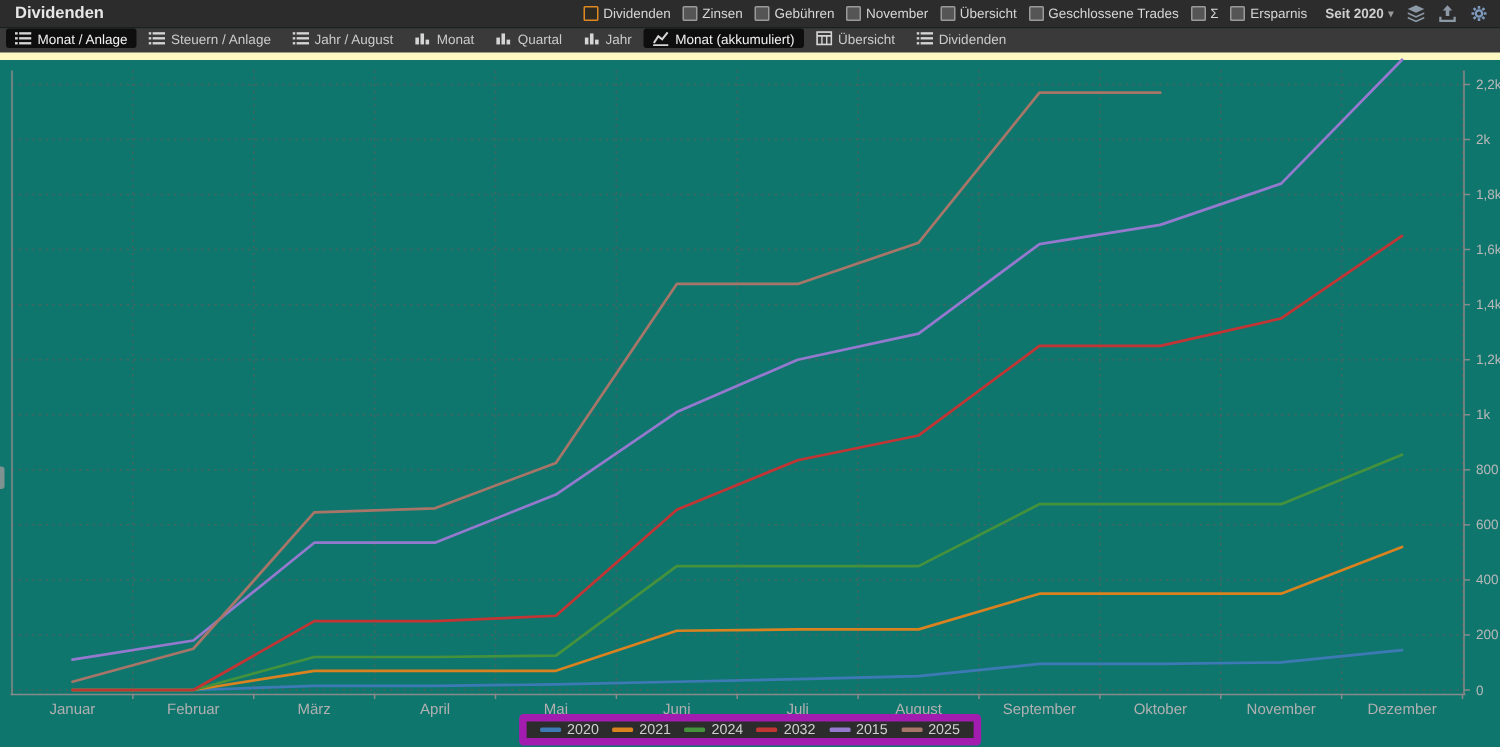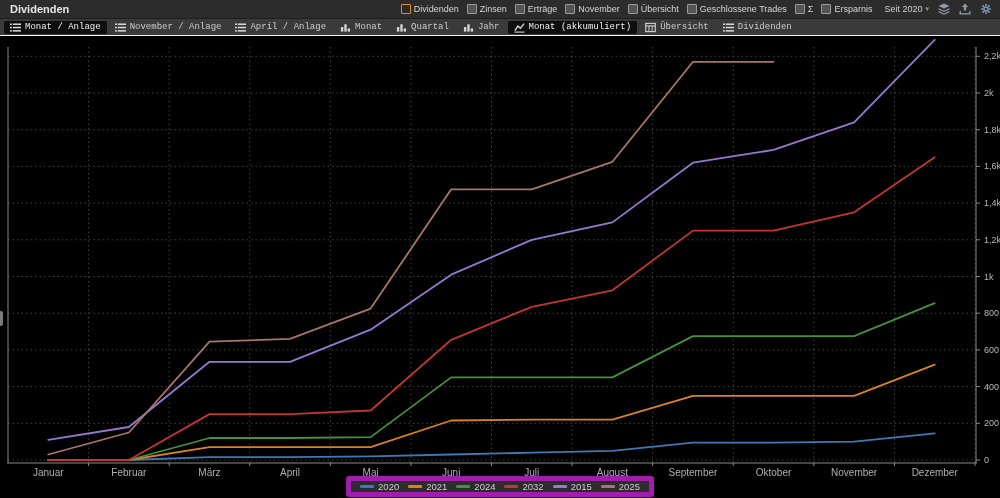--- a/index.html
+++ b/index.html
@@ -1,35 +1,35 @@
 <!DOCTYPE html>
 <html><head>
 <meta charset="utf-8">
 <style>
   html,body{margin:0;padding:0;background:#232323;}
-  .app{position:relative;width:1000px;height:498px;background:#000000;overflow:hidden;
+  .app{position:relative;width:1000px;height:498px;background:#0f766e;overflow:hidden;
        font-family:"Liberation Sans",sans-serif;color:#ddd;-webkit-font-smoothing:antialiased;}
   
   .header{position:absolute;top:0;left:0;right:0;height:18px;background:#2c2c2c;
           border-bottom:1px solid #1e1e1e;display:flex;align-items:center;justify-content:space-between;}
   .title{font-size:11px;font-weight:bold;color:#e6e6e6;padding-left:10px;white-space:nowrap;}
   .hright{display:flex;align-items:center;gap:8px;padding-right:8px;white-space:nowrap;}
   .toggles{display:flex;align-items:center;gap:8px;}
   .toggle{display:flex;align-items:center;gap:3px;cursor:default;}
   .toggle .cb{width:8px;height:8px;border:1px solid #9a9a9a;background:#555;border-radius:1px;flex:0 0 auto;}
   .toggle.on .cb{border:1px solid #e0891f;background:#2f2a20;box-shadow:inset 0 0 0 1px #2b2b2b;}
   .toggle .lbl{font-size:9px;color:#d6d6d6;}
-  .period{display:flex;align-items:center;gap:3px;font-size:9px;color:#d0d0d0;margin-left:4px;}
+  .period{display:flex;align-items:center;gap:3px;font-size:9px;color:#d0d0d0;margin-left:4px;font-weight:bold;}
   .caret{font-size:7px;color:#999;}
   .hicon{width:13px;height:13px;color:#8d9aa6;display:inline-flex;align-items:center;justify-content:center;}
   .hicon.gear{color:#7f9cbe;}
   .hicon svg{width:12px;height:12px;display:block;}
   
   .toolbar{position:absolute;top:19px;left:0;right:0;height:16px;background:#3a3a3a;
-           border-bottom:1px solid #fef9c3;display:flex;align-items:center;gap:2px;padding-left:4px;font-family:Liberation Mono, monospace;}
+           border-bottom:5px solid #fef9c3;display:flex;align-items:flex-start;gap:2px;padding-left:4px;}
   .tbtn{display:flex;align-items:center;gap:4px;height:13px;padding:0 6px;border-radius:2px;
         font-size:9px;color:#cbcbcb;background:transparent;}
   .tbtn.active{background:#0e0e0e;color:#f2f2f2;}
   .tbtn .ticon{display:inline-flex;width:11px;height:11px;color:#d5d5d5;}
   .tbtn .ticon svg{width:11px;height:11px;display:block;}
   
   #chart{position:absolute;top:35px;left:0;width:1000px;height:443px;}
   .grid{stroke:#5d5d5d;stroke-width:1;stroke-dasharray:1.5 3;opacity:.7;}
   .axis{stroke:#8a8a8a;stroke-width:1;}
   .ylab{fill:#b8b8b8;font-size:9px;}
@@ -56,21 +56,21 @@
           <label class="toggle on">
       <span class="cb"></span>
       <span class="lbl">Dividenden</span>
     </label>
           <label class="toggle">
       <span class="cb"></span>
       <span class="lbl">Zinsen</span>
     </label>
           <label class="toggle">
       <span class="cb"></span>
-      <span class="lbl">Erträge</span>
+      <span class="lbl">Gebühren</span>
     </label>
           <label class="toggle">
       <span class="cb"></span>
       <span class="lbl">November</span>
     </label>
           <label class="toggle">
       <span class="cb"></span>
       <span class="lbl">Übersicht</span>
     </label>
           <label class="toggle">
@@ -147,36 +147,36 @@
             <g fill="currentColor">
               <rect x="0" y="1.6" width="2" height="1.7"></rect>
               <rect x="3" y="1.6" width="9" height="1.7"></rect>
               <rect x="0" y="5.2" width="2" height="1.7"></rect>
               <rect x="3" y="5.2" width="9" height="1.7"></rect>
               <rect x="0" y="8.8" width="2" height="1.7"></rect>
               <rect x="3" y="8.8" width="9" height="1.7"></rect>
             </g>
           </svg>
         </span>
-      <span class="tlbl">November / Anlage</span>
+      <span class="tlbl">Steuern / Anlage</span>
     </div>
       <div class="tbtn">
       <span class="ticon">
           <svg viewBox="0 0 12 12">
             <g fill="currentColor">
               <rect x="0" y="1.6" width="2" height="1.7"></rect>
               <rect x="3" y="1.6" width="9" height="1.7"></rect>
               <rect x="0" y="5.2" width="2" height="1.7"></rect>
               <rect x="3" y="5.2" width="9" height="1.7"></rect>
               <rect x="0" y="8.8" width="2" height="1.7"></rect>
               <rect x="3" y="8.8" width="9" height="1.7"></rect>
             </g>
           </svg>
         </span>
-      <span class="tlbl">April / Anlage</span>
+      <span class="tlbl">Jahr / August</span>
     </div>
       <div class="tbtn">
       <span class="ticon">
           <svg viewBox="0 0 12 12">
             <g fill="currentColor">
               <rect x="1" y="5.5" width="2.6" height="5"></rect>
               <rect x="4.7" y="2.5" width="2.6" height="8"></rect>
               <rect x="8.4" y="7" width="2.6" height="3.5"></rect>
             </g>
           </svg>

